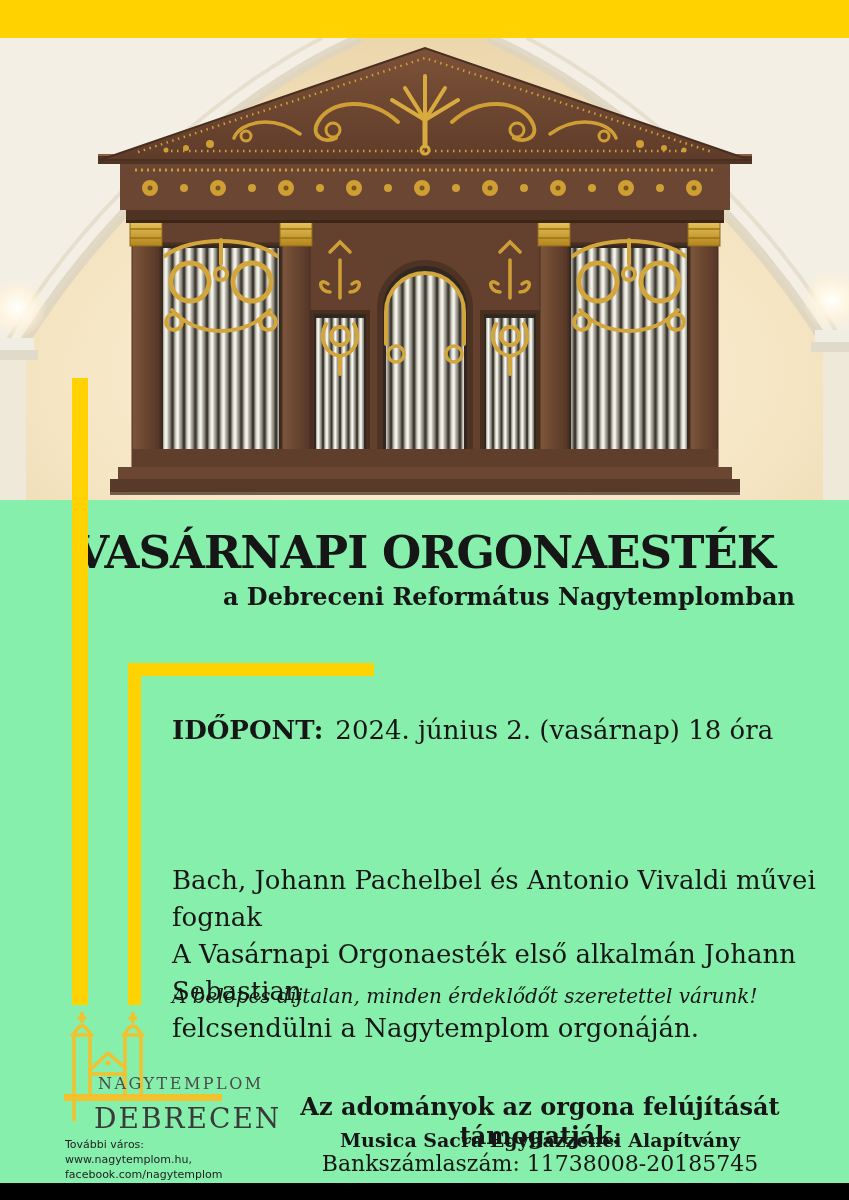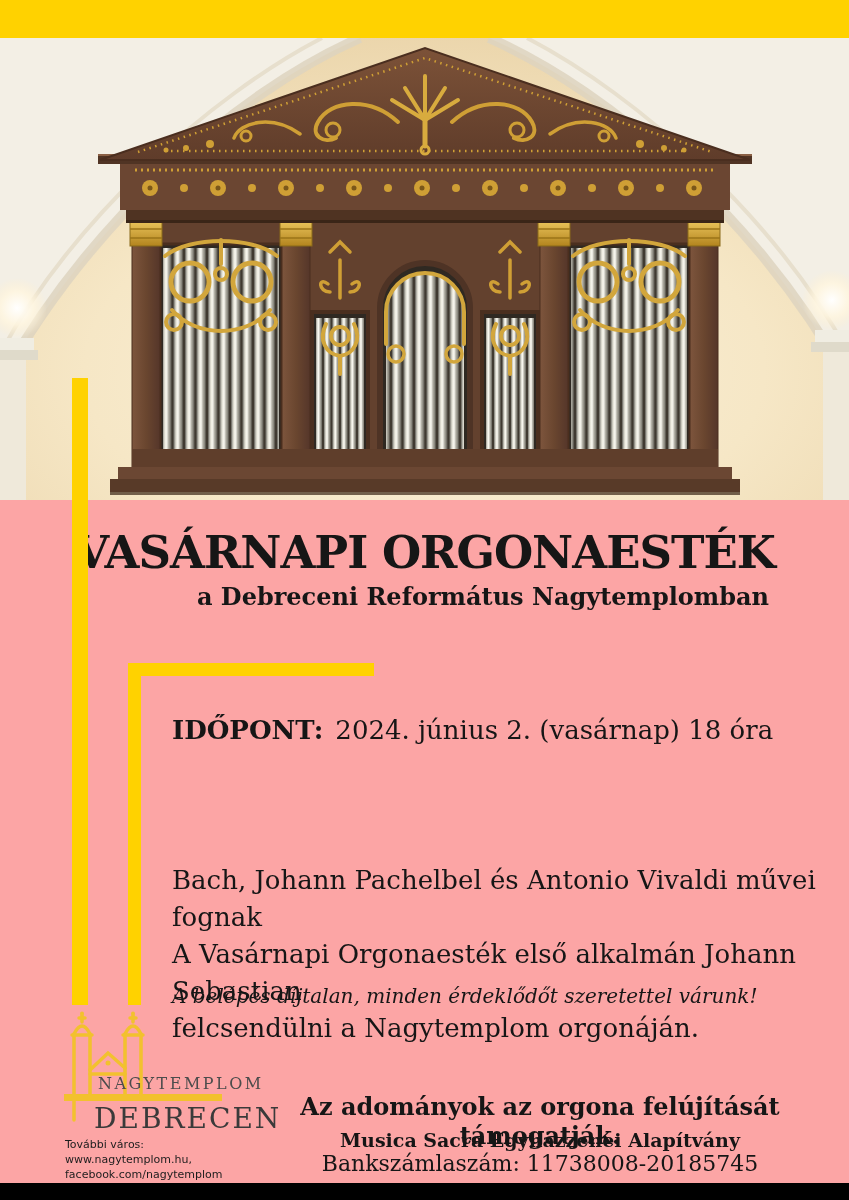--- a/index.html
+++ b/index.html
@@ -1,33 +1,33 @@
 <!DOCTYPE html>
 <html><head>
 <meta charset="utf-8">
 <style>
   html,body{margin:0;padding:0;background:#ffffff;}
-  #poster{position:relative;width:849px;height:1200px;background:#fca5a5;overflow:hidden;
+  #poster{position:relative;width:849px;height:1200px;background:#86efac;overflow:hidden;
           font-family:"DejaVu Serif",serif;color:#161616;}
 
   
   .topbar{position:absolute;left:0;top:0;width:849px;height:38px;background:#FFD200;}
 
   
   .photo{position:absolute;left:0;top:38px;width:849px;height:462px;}
 
   
   .vline1{position:absolute;left:72px;top:378px;width:16px;height:627px;background:#FFD200;z-index:6;}
   .bracket-h{position:absolute;left:128px;top:663px;width:246px;height:13px;background:#FFD200;z-index:6;}
   .bracket-v{position:absolute;left:128px;top:663px;width:13px;height:342px;background:#FFD200;z-index:6;}
 
   
   .title{position:absolute;left:0;top:528px;width:849px;text-align:center;
          font-weight:bold;font-size:45px;letter-spacing:-1px;line-height:50px;}
-  .subtitle{position:absolute;left:0;top:582px;width:849px;box-sizing:border-box;padding-right:80px;
+  .subtitle{position:absolute;left:0;top:582px;width:849px;box-sizing:border-box;padding-right:54px;
             text-align:right;font-weight:bold;font-size:24px;}
 
   
   .details{position:absolute;left:172px;top:712px;width:660px;font-size:26px;line-height:36px;}
   .row{display:flex;align-items:flex-start;margin-bottom:12px;text-align:center;}
   .lbl{font-weight:bold;white-space:nowrap;margin-right:12px;}
   .val em{font-style:italic;}
 
   .para{position:absolute;left:172px;top:862px;width:660px;font-size:26px;line-height:37px;}
   .note{position:absolute;left:172px;top:984px;font-style:italic;font-size:20px;}

